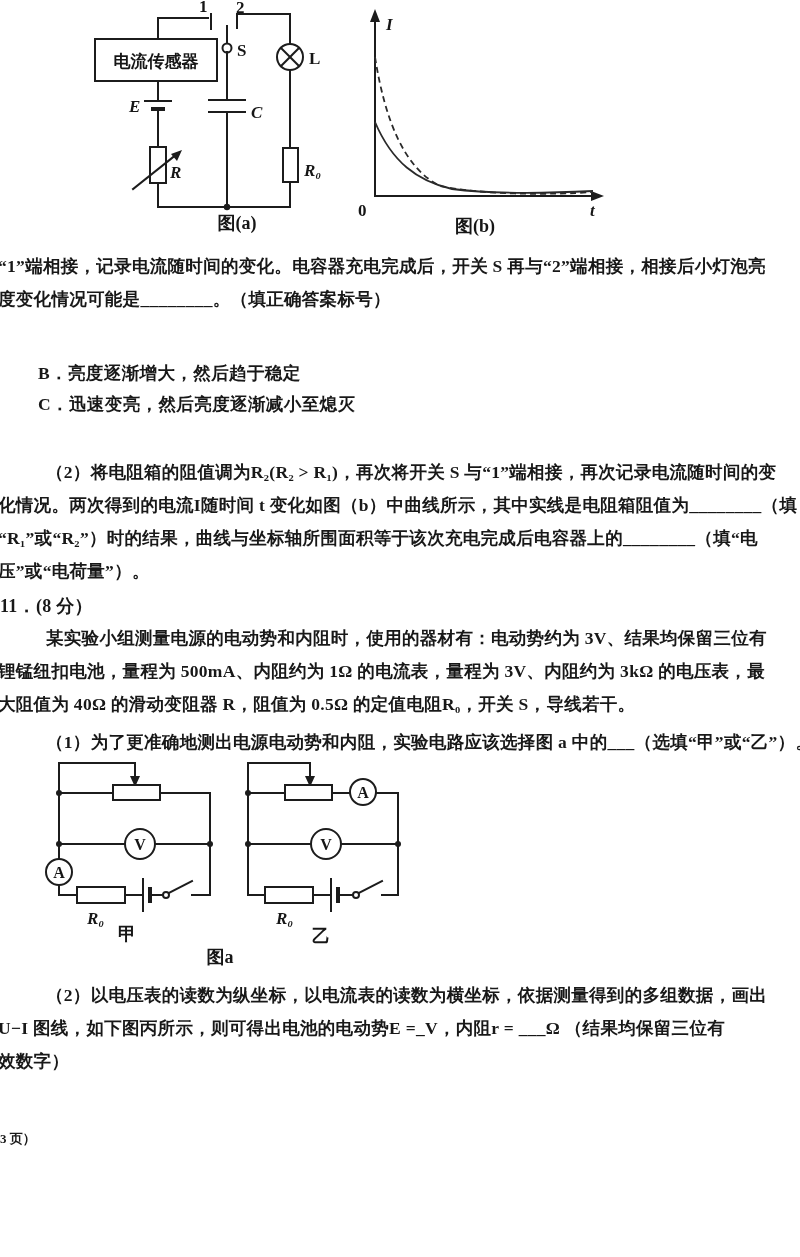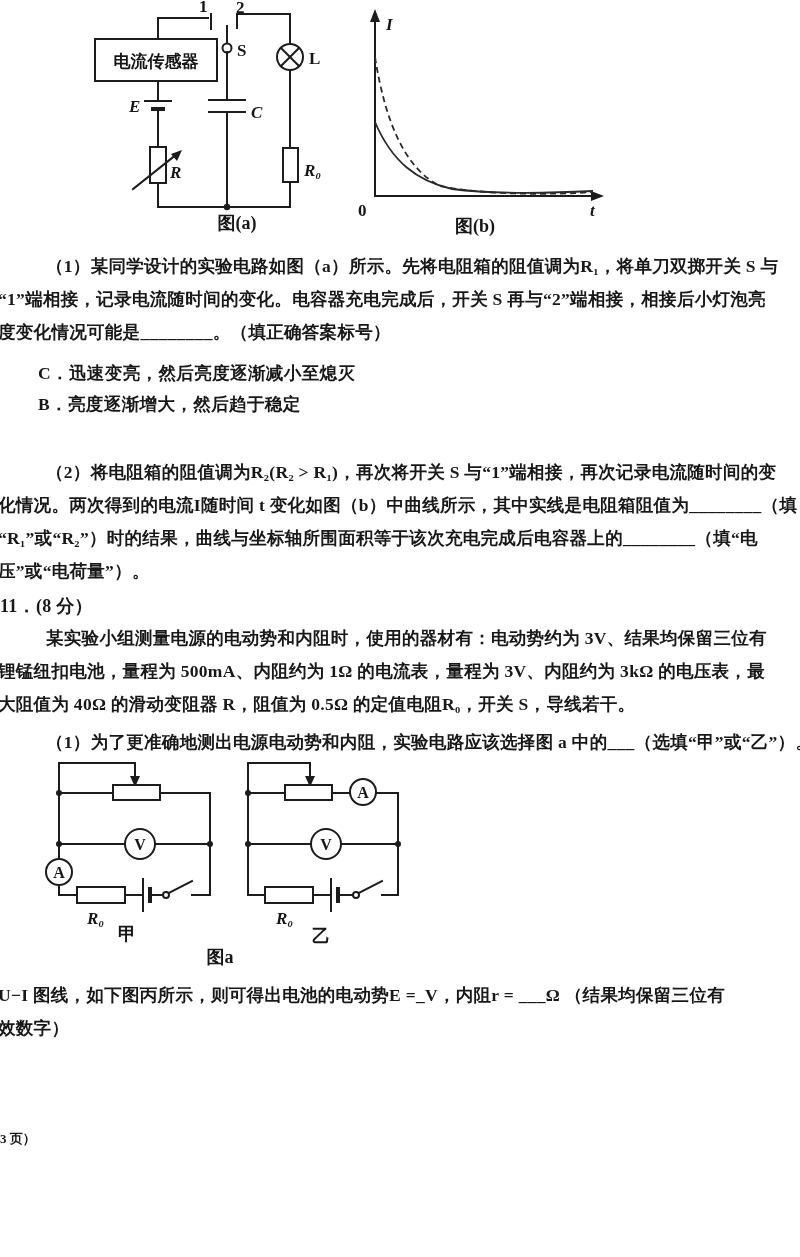--- a/index.html
+++ b/index.html
@@ -85,28 +85,27 @@
   <polygon class="ah" points="252,196 239,191 239,201"></polygon>
   <text class="lbl ital" x="34" y="30">I</text>
   <text class="lbl ital" x="238" y="216">t</text>
   <text class="lbl" x="6" y="216">0</text>
   <path class="curve" d="M 23 122 C 40 162, 65 181, 100 189 C 140 194, 200 193, 241 191"></path>
   <path class="curve" stroke-dasharray="6,4" d="M 23 57 C 33 120, 52 168, 88 186 C 130 195, 200 195, 241 192"></path>
   <text class="cap" x="123" y="232" text-anchor="middle">图(b)</text>
 </svg>
 
 <div class="tblock" style="left:4px;top:250px;">
-  <div class="tline indent">（1）某同学设计的实验电路如图（a）所示。先将电阻箱的阻值调为R₁，将单刀双掷开关 S 与</div>
   <div class="tline cut">“1”端相接，记录电流随时间的变化。电容器充电完成后，开关 S 再与“2”端相接，相接后小灯泡亮</div>
   <div class="tline cut">度变化情况可能是________。（填正确答案标号）</div>
 </div>
 
 <div class="tblock" style="left:38px;top:358px;">
+  <div class="optline">B．亮度逐渐增大，然后趋于稳定</div>
   <div class="optline">C．迅速变亮，然后亮度逐渐减小至熄灭</div>
-  <div class="optline">B．亮度逐渐增大，然后趋于稳定</div>
 </div>
 
 <div class="tblock" style="left:4px;top:456px;">
   <div class="tline indent">（2）将电阻箱的阻值调为R₂(R₂ &gt; R₁)，再次将开关 S 与“1”端相接，再次记录电流随时间的变</div>
   <div class="tline cut">化情况。两次得到的电流I随时间 t 变化如图（b）中曲线所示，其中实线是电阻箱阻值为________（填</div>
   <div class="tline cut">“R₁”或“R₂”）时的结果，曲线与坐标轴所围面积等于该次充电完成后电容器上的________（填“电</div>
   <div class="tline cut">压”或“电荷量”）。</div>
 </div>
 
 <div class="tblock qhead" style="left:0px;top:594px;">11．(8 分）</div>
@@ -183,17 +182,18 @@
     <circle class="comp" cx="341" cy="138" r="3"></circle>
     <line class="wire" x1="344" y1="136" x2="367" y2="124"></line>
     <line class="wire" x1="367" y1="138" x2="383" y2="138"></line>
     <text class="lbl ital" x="261" y="167">R₀</text>
     <text class="cap" x="297" y="185">乙</text>
   </g>
   <text class="cap" x="205" y="206" text-anchor="middle">图a</text>
 </svg>
 
 <div class="tblock" style="left:4px;top:979px;">
+  <div class="tline indent">（2）以电压表的读数为纵坐标，以电流表的读数为横坐标，依据测量得到的多组数据，画出</div>
   <div class="tline cut">U−I 图线，如下图丙所示，则可得出电池的电动势E =_V，内阻r = ___Ω （结果均保留三位有</div>
   <div class="tline cut">效数字）</div>
 </div>
 
 <div class="tblock footer" style="left:0px;top:1130px;">3 页）</div>
 
 </body></html>

